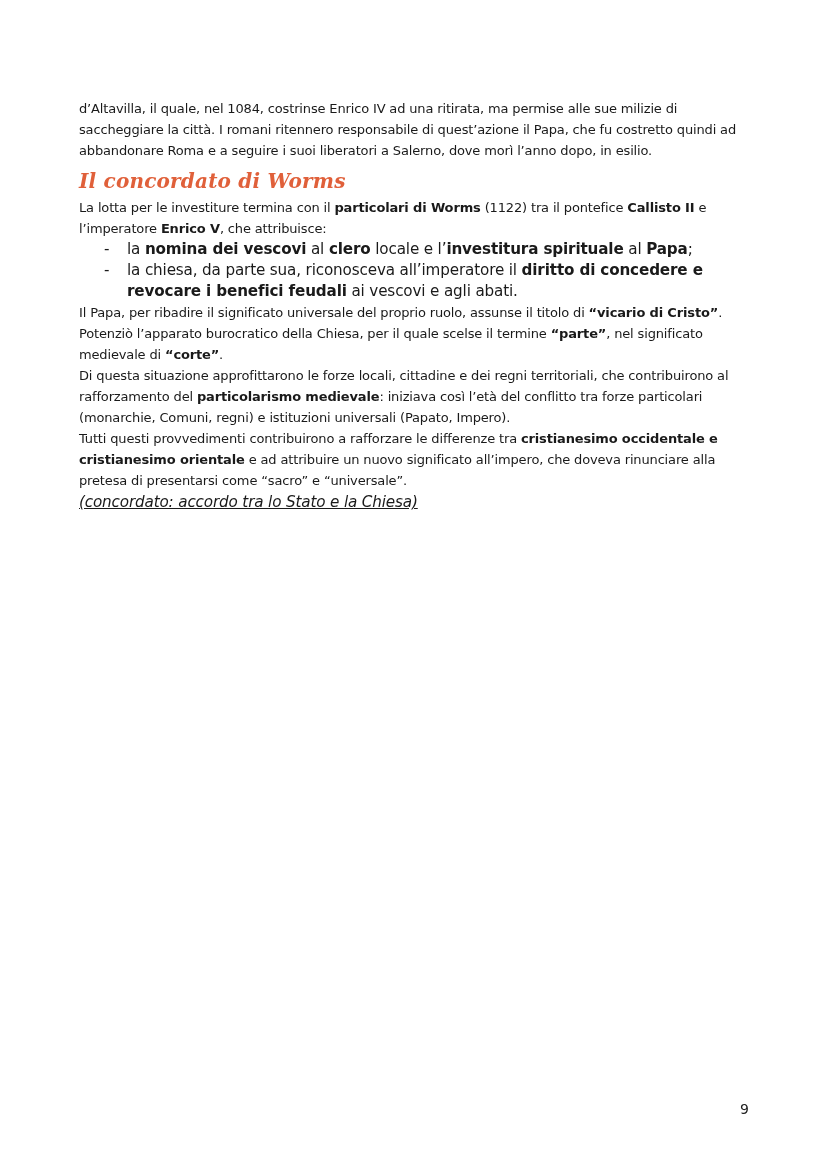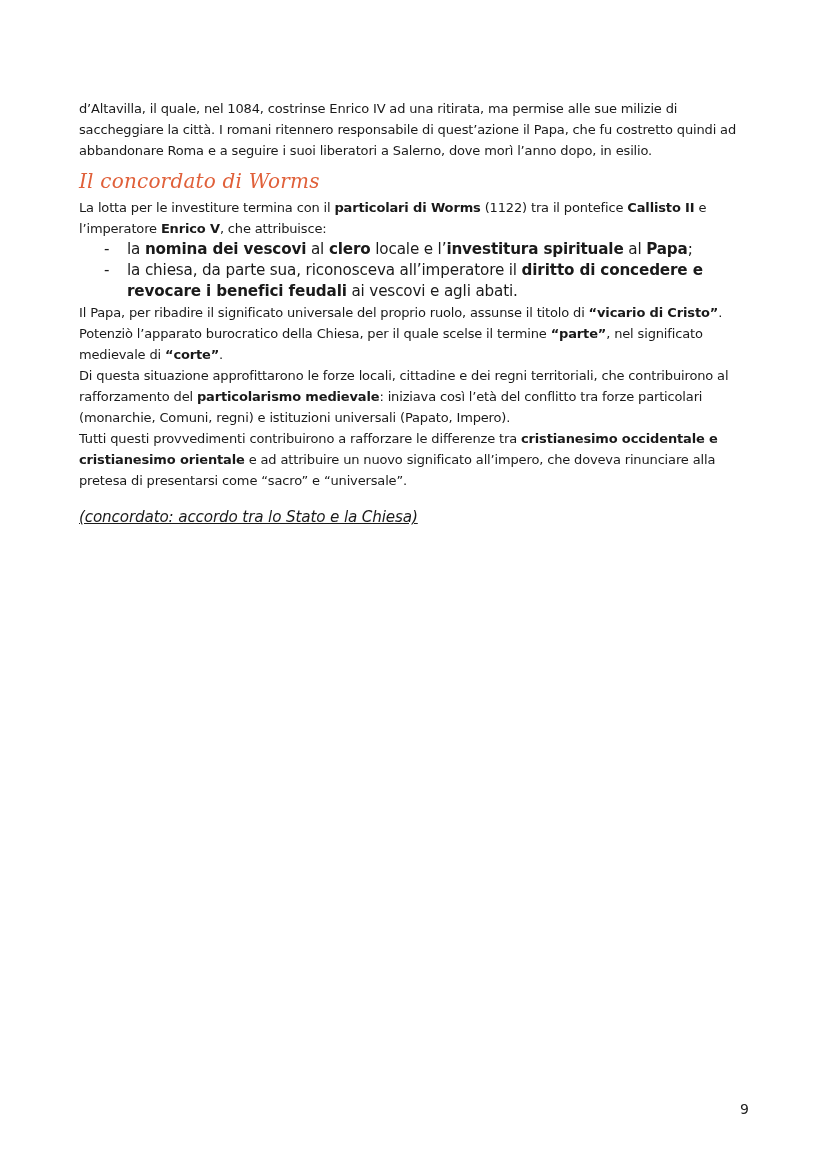--- a/index.html
+++ b/index.html
@@ -1,28 +1,28 @@
 <!DOCTYPE html>
 <html><head>
   <meta charset="utf-8">
   <style>
     html, body { margin: 0; padding: 0; background: #ffffff; }
     body { width: 828px; height: 1171px; position: relative; overflow: hidden;
            font-family: "DejaVu Sans", sans-serif; color: #1a1a1a; }
     .page { position: absolute; left: 79px; top: 98px; width: 680px; }
     .p { font-size: 13px; line-height: 21px; margin: 0; letter-spacing: -0.15px; }
-    .heading { font-family: "DejaVu Serif", serif; font-style: italic; font-weight: normal;
+    .heading { font-family: "DejaVu Serif", serif; font-style: italic; font-weight: bold;
                color: #e0603a; font-size: 20px; line-height: 26px; margin: 7px 0 3px 0;
                letter-spacing: 0.2px; }
     b { font-weight: bold; }
     ul.dash { list-style: none; margin: 0; padding: 0; }
     ul.dash li { position: relative; padding-left: 48px; font-size: 15.2px; line-height: 21px; letter-spacing: -0.15px; }
     ul.dash li .dash-mark { position: absolute; left: 25px; top: 0; }
     .note { font-size: 15.2px; line-height: 21px; font-style: italic; text-decoration: underline;
-            margin-top: 16px; letter-spacing: -0.15px; }
+            margin-top: 1px; letter-spacing: -0.15px; }
     .page-number { position: absolute; left: 740px; top: 1101px; font-size: 14px; color: #222; }
   </style>
 </head>
 <body>
 
 <div class="page">
 
   <p class="p">d’Altavilla, il quale, nel 1084, costrinse Enrico IV ad una ritirata, ma permise alle sue milizie di saccheggiare la città. I romani ritennero responsabile di quest’azione il Papa, che fu costretto quindi ad abbandonare Roma e a seguire i suoi liberatori a Salerno, dove morì l’anno dopo, in esilio.</p>
 
   <h2 class="heading">Il concordato di Worms</h2>

